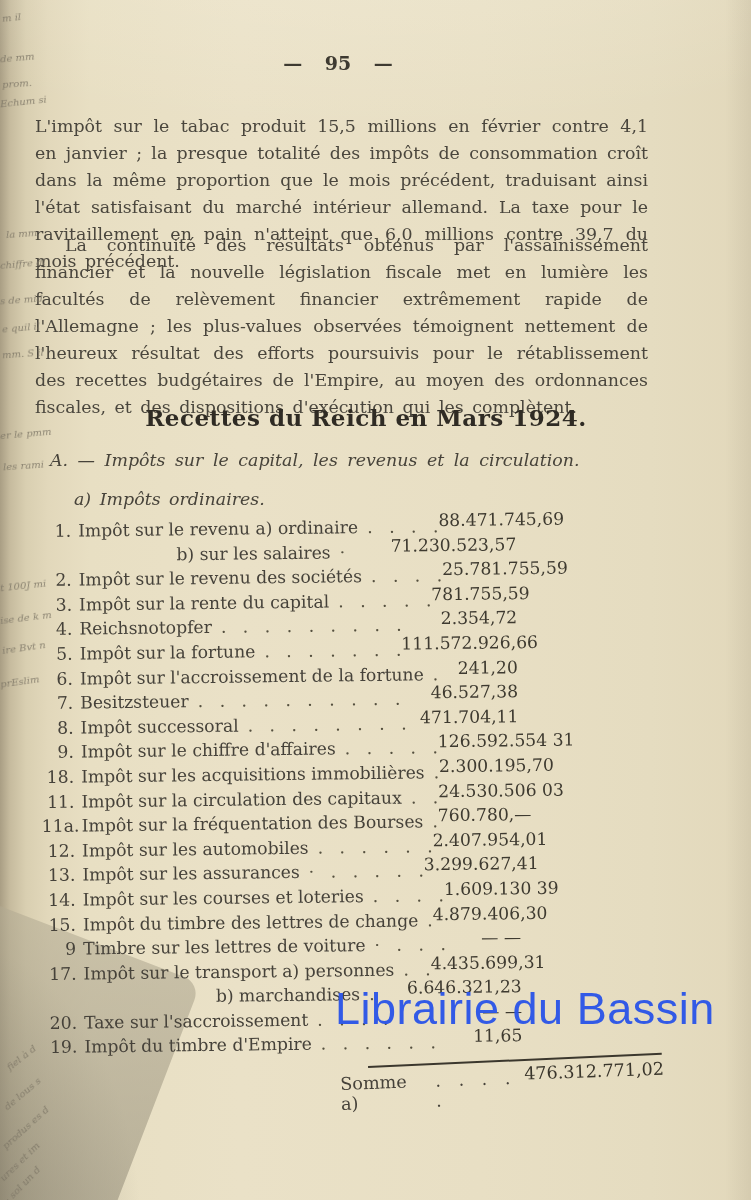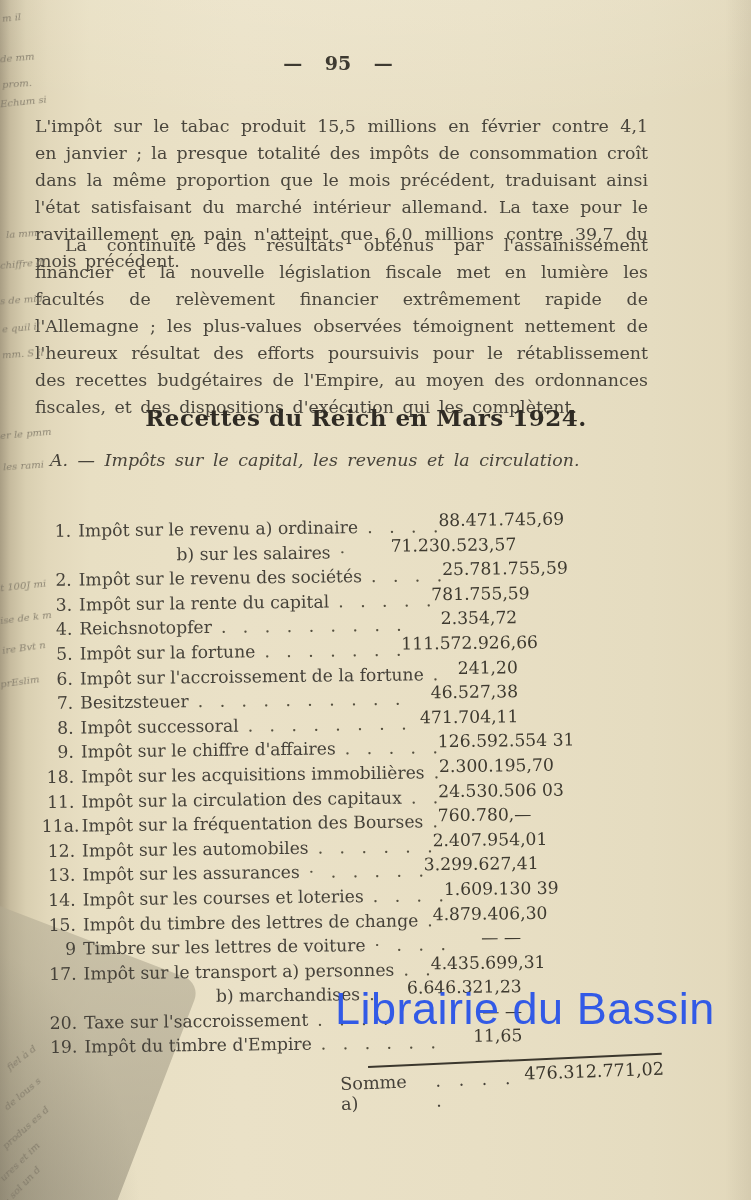--- a/index.html
+++ b/index.html
@@ -82,20 +82,21 @@
 
   <div class="corner-shade"></div>
 
   <div class="pagenum">— 95 —</div>
 
   <div class="para p1">L'impôt sur le tabac produit 15,5 millions en février contre 4,1 en janvier ; la presque totalité des impôts de consommation croît dans la même proportion que le mois précédent, traduisant ainsi l'état satisfaisant du marché intérieur allemand.  La taxe pour le ravitaillement en pain n'atteint que 6,0 millions contre 39,7 du mois précédent.</div>
   <div class="para p2">La continuité des résultats obtenus par l'assainissement financier et la nouvelle législation fiscale met en lumière les facultés de relèvement financier extrêmement rapide de l'Allemagne ; les plus-values observées témoignent nettement de l'heureux résultat des efforts poursuivis pour le rétablissement des recettes budgétaires de l'Empire, au moyen des ordonnances fiscales, et des dispositions d'exécution qui les complètent.</div>
 
   <div class="heading">Recettes du Reich en Mars 1924.</div>
   <div class="section-a">A. — Impôts sur le capital, les revenus et la circulation.</div>
+  <div class="subsection">a) Impôts ordinaires.</div>
 
   <div class="taxlist" id="taxlist">
   <div class="row">
     <span class="num">1.</span>
     <span class="lab">Impôt sur le revenu a) ordinaire</span>
     <span class="dots">. . . .</span>
     <span class="val">88.471.745,69</span>
   </div>
 
   <div class="row ind1">

